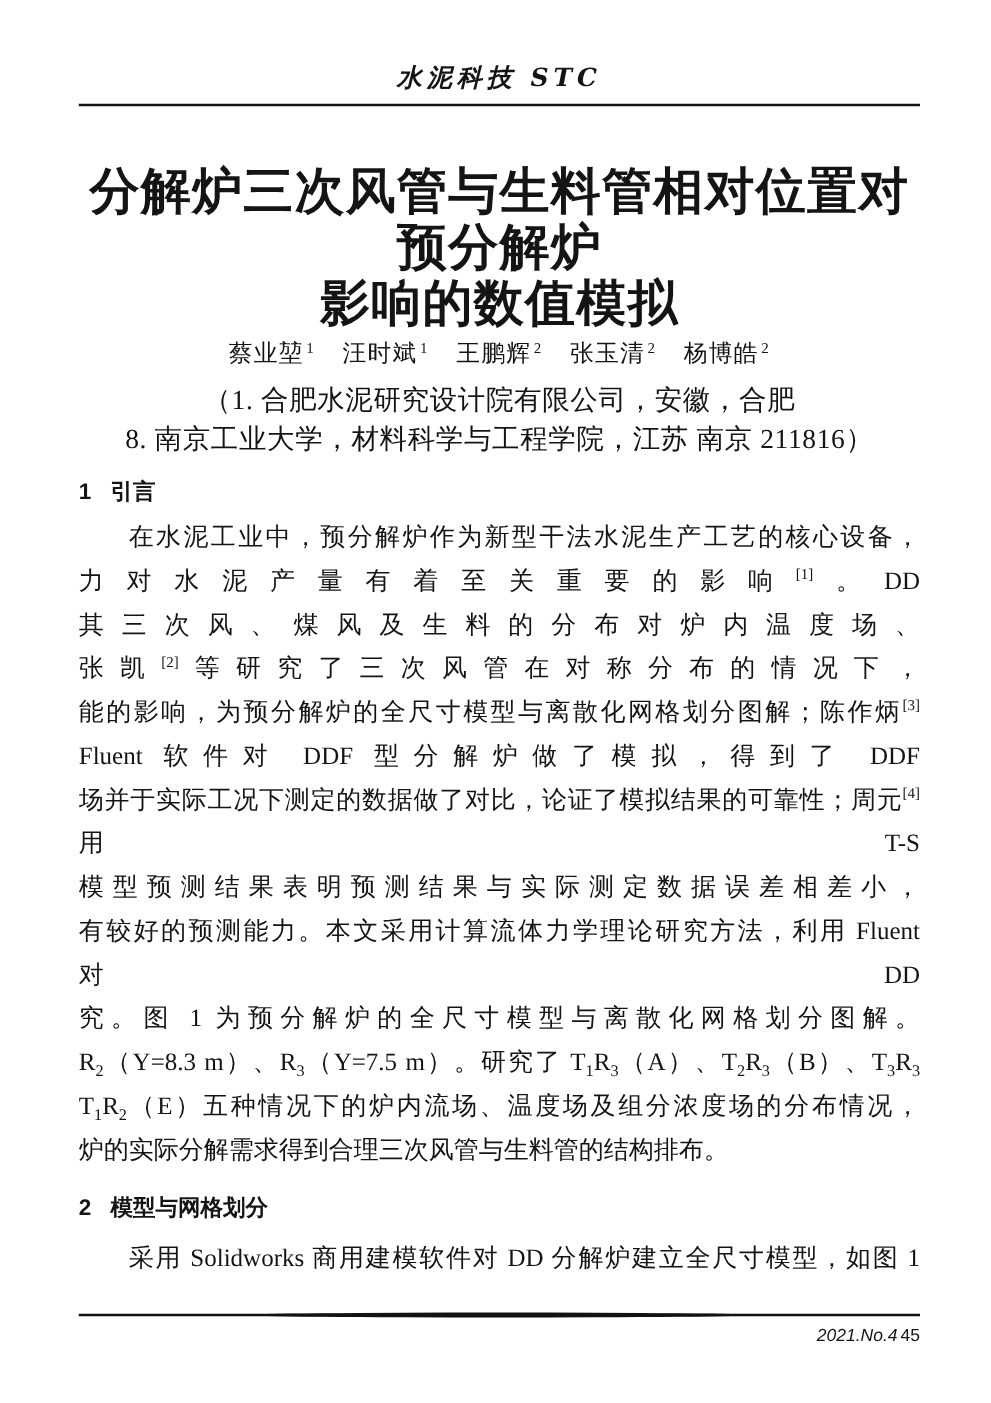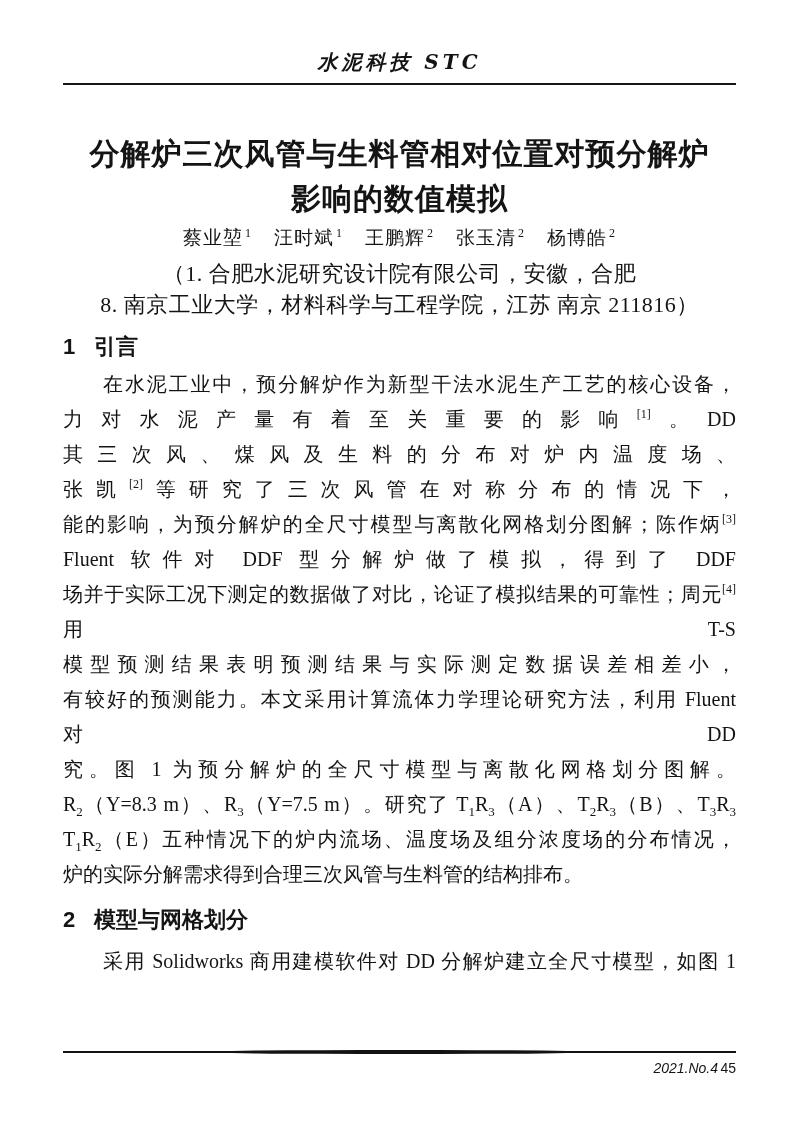--- a/index.html
+++ b/index.html
@@ -26,21 +26,21 @@
     letter-spacing:4px;
   }
   .header-rule { height:2px; background:#161616; margin-top:9px; }
 
   
   .article-title {
     margin-top:46px;
     text-align:center;
     font-family:"Liberation Sans","DejaVu Sans",sans-serif;
     font-weight:bold;
-    font-size:30px;
+    font-size:40px;
     line-height:45px;
     letter-spacing:1px;
   }
 
   
   .authors {
     text-align:center;
     font-size:19px;
     line-height:24px;
     letter-spacing:1px;
@@ -52,21 +52,21 @@
     text-align:center;
     font-size:22px;
     line-height:31px;
     letter-spacing:0.5px;
   }
 
   
   .section-heading {
     font-family:"Liberation Sans","DejaVu Sans",sans-serif;
     font-weight:bold;
-    font-size:22px;
+    font-size:18px;
     line-height:28px;
   }
   .section-heading.first { margin-top:13px; }
   .section-heading.second { margin-top:14px; }
   .section-heading .num { margin-right:0.85em; }
 
   
   .section-body { margin-top:6px; font-size:20px; }
   .section-body.second { margin-top:10px; }
   .line {

